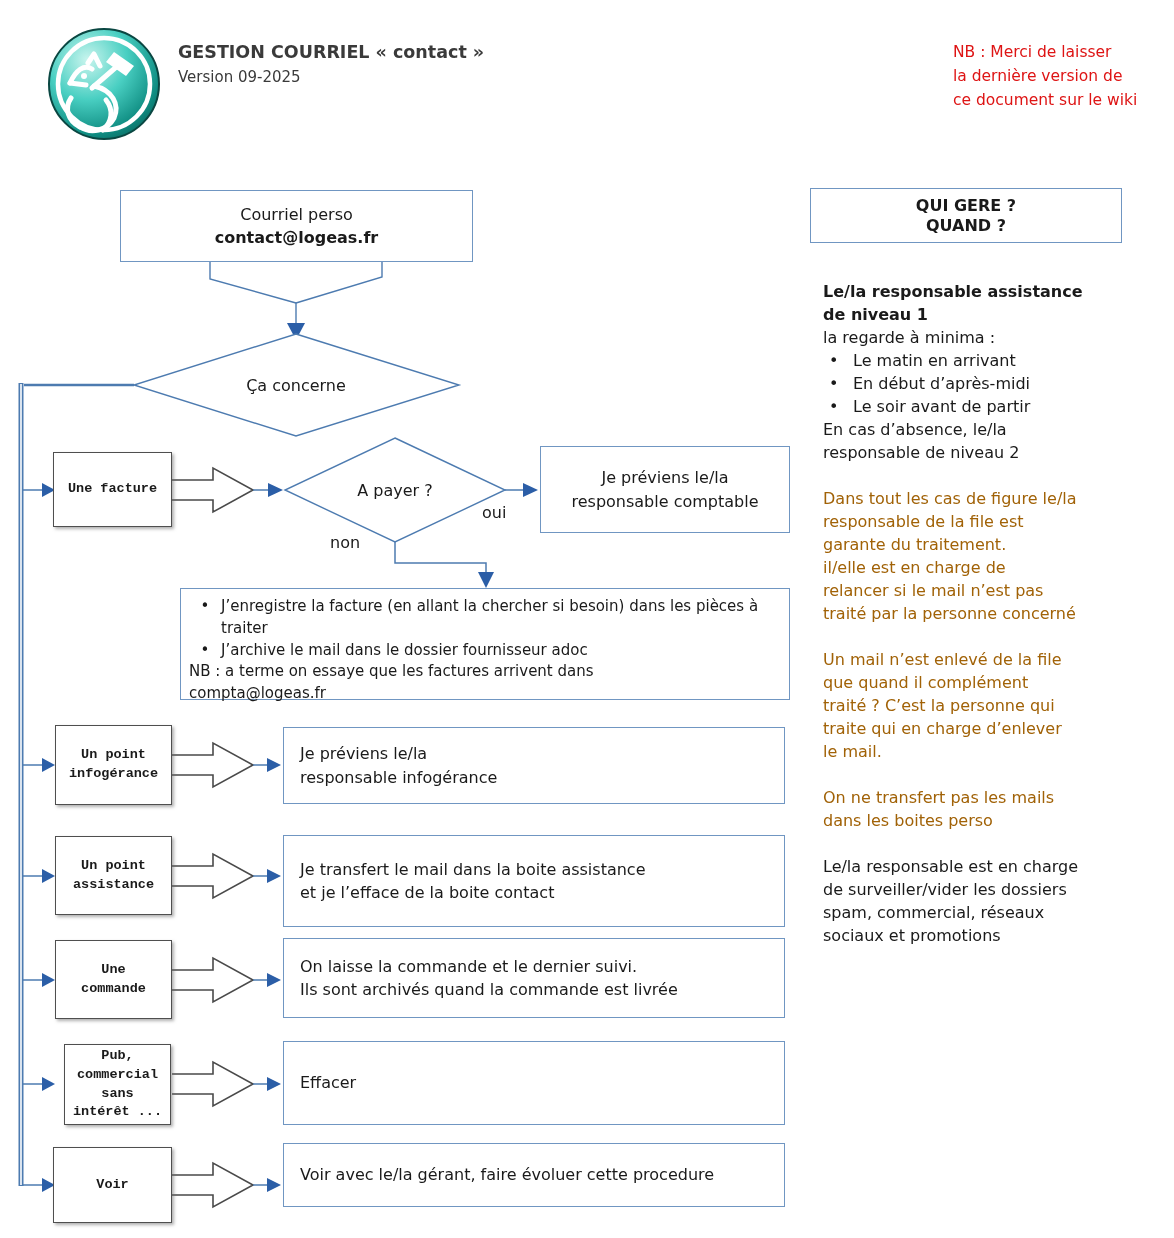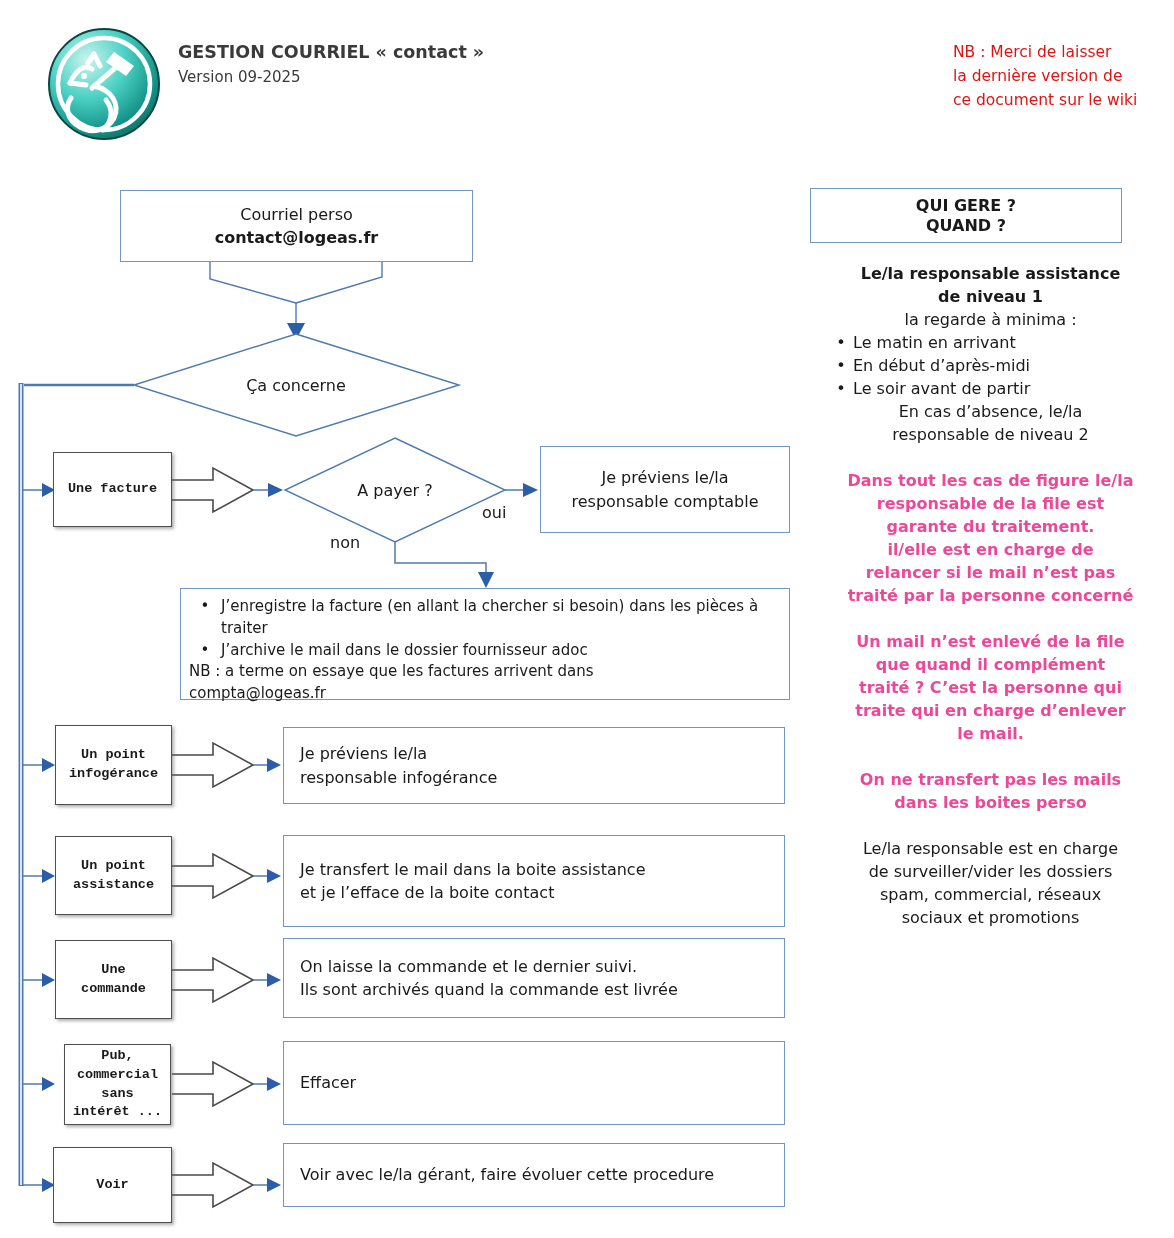--- a/index.html
+++ b/index.html
@@ -23,23 +23,23 @@
        text-align:center;font-weight:bold;font-size:13.5px;line-height:1.38;font-family:Liberation Mono, monospace;}
   .dlabel{position:absolute;display:flex;align-items:center;justify-content:center;font-size:16px;}
   .small-label{position:absolute;font-size:16px;}
   
   .bigbox{position:absolute;background:#fff;border:1.5px solid #7096c2;box-sizing:border-box;
           font-size:15px;line-height:1.45;padding:7px 12px 0 8px;}
   .brow{display:flex;}
   .bch{flex:none;width:32px;text-align:center;}
   
   .quibox{font-weight:600;line-height:20px;}
-  .side{position:absolute;left:823px;top:262px;width:335px;font-size:16px;line-height:23px;color:#1a1a1a;text-align:center;}
+  .side{position:absolute;left:823px;top:280px;width:335px;font-size:16px;line-height:23px;color:#1a1a1a;}
   .side .b{font-weight:bold;}
-  .red{color:#ec4899;font-weight:bold;}
+  .red{color:#a16207;font-weight:normal;}
   .gap{margin-bottom:23px;}
   .bullets{margin:0 0 0 0;}
   .brow2{display:flex;}
   .bch2{flex:none;width:30px;padding-left:6px;box-sizing:border-box;}
 </style>
 </head>
 <body>
 
 <div class="stage">
 

